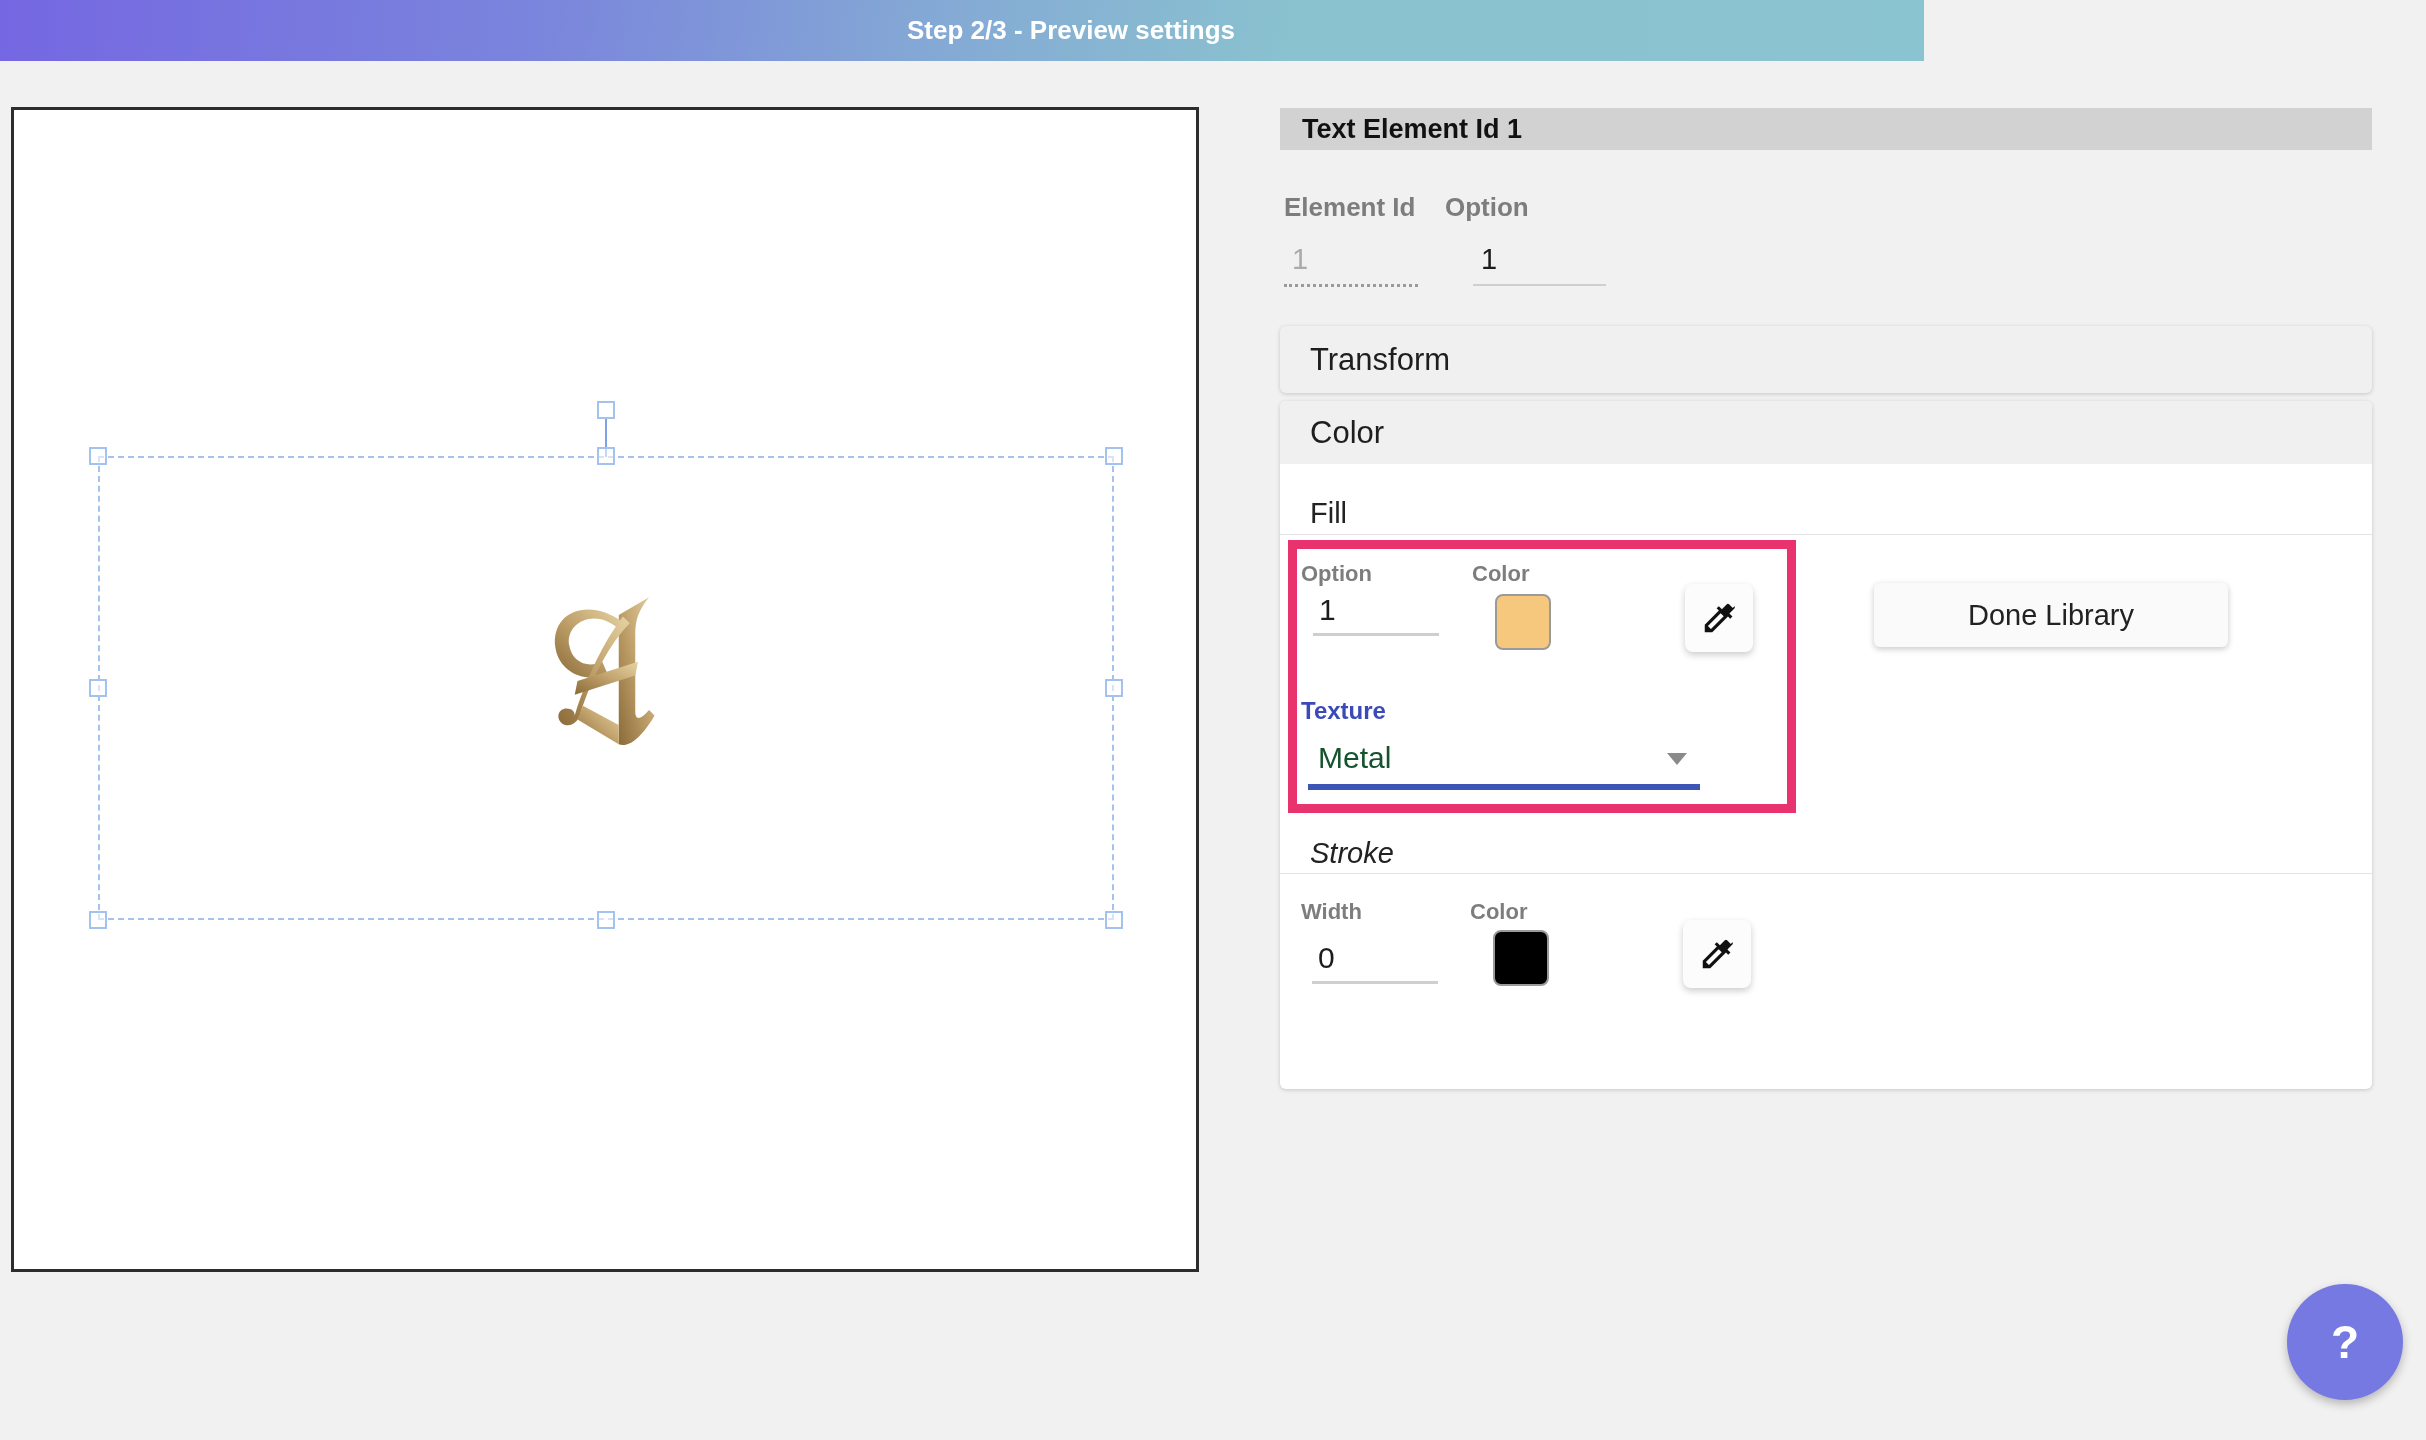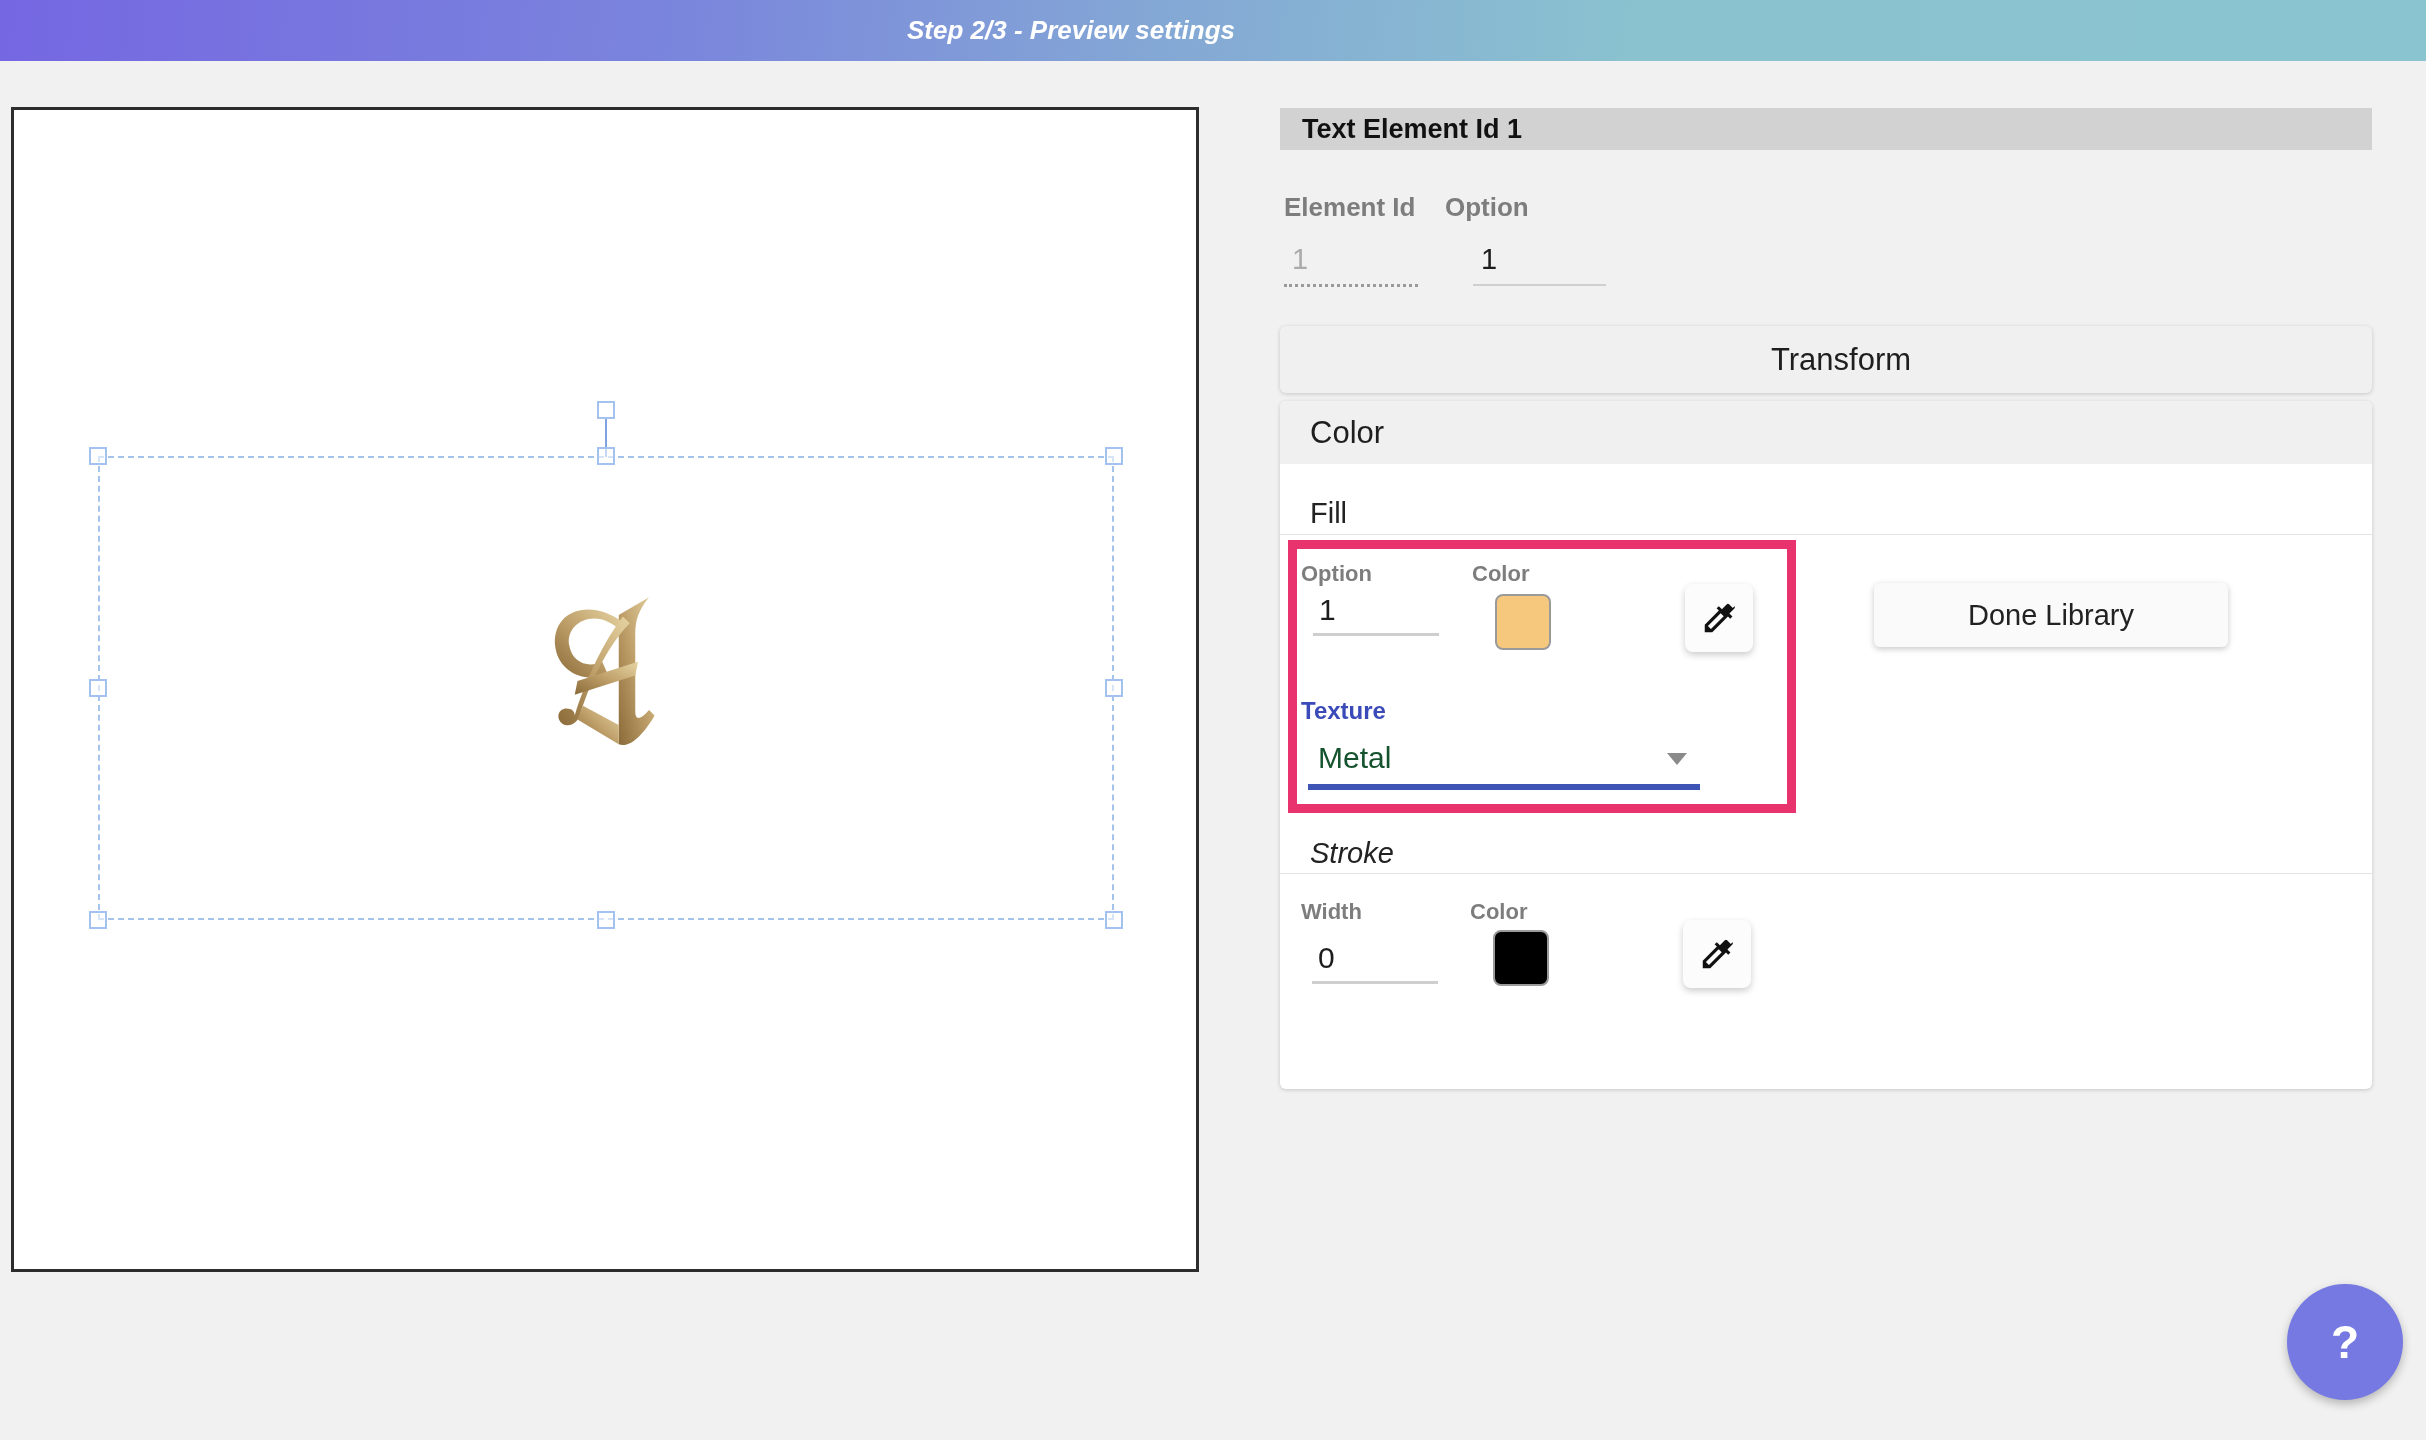--- a/index.html
+++ b/index.html
@@ -1,22 +1,22 @@
 <!DOCTYPE html>
 <html><head>
 <meta charset="utf-8">
 <style>
   * { margin:0; padding:0; box-sizing:border-box; }
   html,body { width:2426px; height:1440px; }
   body { font-family:"Liberation Sans", sans-serif; background:#f1f1f1; overflow:hidden; position:relative; }
   .app { position:relative; width:2426px; height:1440px; }
 
   
-  .topbar { position:absolute; left:0; top:0; width:2426px; height:61px;
-            background:linear-gradient(95deg,#7567e2 0%, #7a85dc 28%, #84a8d5 48%, #8ac3cf 68%, #8ac4d0 100%);font-style:italic; }
+  .topbar { position:absolute; left:0; top:0; width:1924px; height:61px;
+            background:linear-gradient(95deg,#7567e2 0%, #7a85dc 28%, #84a8d5 48%, #8ac3cf 68%, #8ac4d0 100%); }
   .topbar-title { position:absolute; left:1071px; top:0; transform:translateX(-50%);
                   line-height:61px; color:#ffffff; font-size:26px; font-weight:bold; white-space:nowrap; }
 
   
   .canvas { position:absolute; left:11px; top:107px; width:1188px; height:1165px;
             background:#ffffff; border:3px solid #2d2d2d; }
   .sel-rect { position:absolute; left:84px; top:346px; width:1016px; height:464px;
               border:2px dashed #a6c3ec; }
   .handle { position:absolute; width:18px; height:18px; border:2px solid #a3c2ef;
             background:rgba(255,255,255,.55); }
@@ -41,21 +41,21 @@
   .f-elementid input { width:134px; margin-top:20px; color:#ababab; border-bottom:3px dotted #9a9a9a; }
   .f-option { left:165px; top:84px; }
   .f-option input { width:133px; margin-left:28px; margin-top:20px; border-bottom:2px solid #cfcfcf; }
   .f-type { left:375px; top:84px; }
   .f-type input { width:492px; margin-top:20px; border-bottom:2px solid #d6d6d6; }
 
   .accordion { position:absolute; left:0; width:1092px; background:#f0f0f0; border-radius:6px;
                box-shadow:0 1px 4px rgba(0,0,0,.18); }
   .acc-transform { top:218px; height:67px; }
   .acc-head { height:63px; line-height:63px; padding-left:30px; font-size:31px; color:#1e1e1e; }
-  .acc-transform .acc-head { height:67px; line-height:67px;text-align:center; }
+  .acc-transform .acc-head { height:67px; line-height:67px; }
   .acc-color { top:293px; height:688px; background:#ffffff; }
   .acc-color .acc-head { background:#f0f0f0; border-radius:6px 6px 0 0; }
 
   .sub-heading { position:absolute; left:30px; font-size:29px; color:#222; }
   .rule { position:absolute; left:0; width:1092px; height:1px; background:#e3e3e3; }
 
   
   .hl-box { position:absolute; left:8px; top:139px; width:508px; height:273px;
             border:9px solid #e8336e; background:#fff; }
   .hl-label { position:absolute; font-size:22px; font-weight:bold; color:#7d7d7d; white-space:nowrap; }

